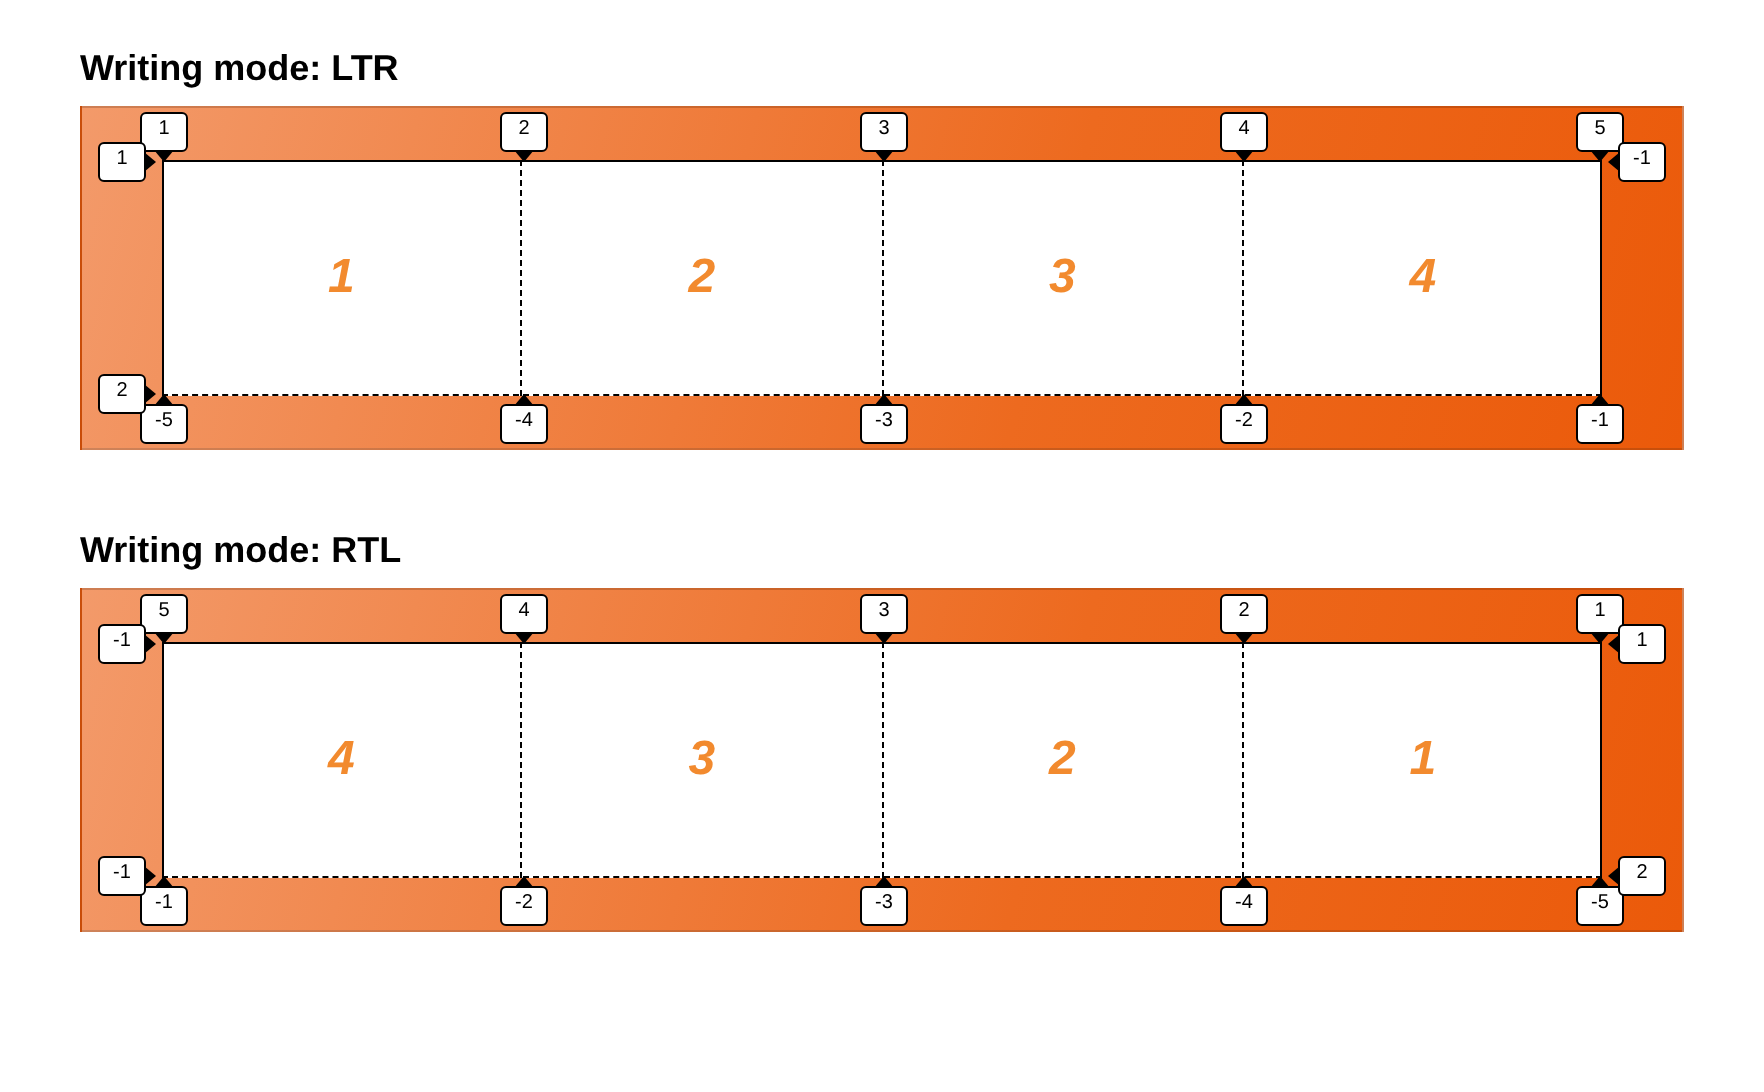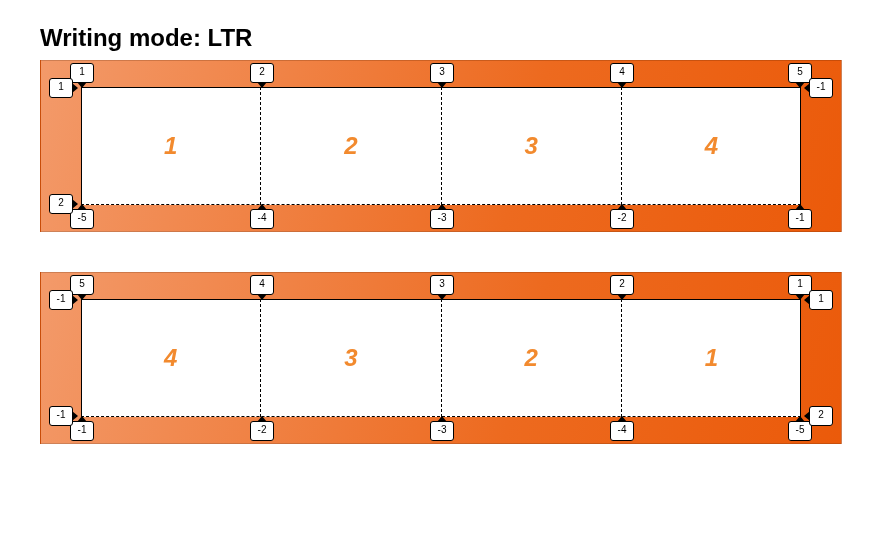--- a/index.html
+++ b/index.html
@@ -5,21 +5,21 @@
   body {
     margin: 0;
     padding: 20px 40px;
     font-family: Arial, Helvetica, sans-serif;
     background: #fff;
     color: #000;
   }
   h3.title {
     margin: 4px 0 8px 0;
     font-weight: 700;
-    font-size: 24px;
+    font-size: 18px;
   }
   .block { margin-bottom: 40px; }
 
   .grid-wrap {
     position: relative;
     height: 170px;
     background: linear-gradient(105deg, #f39a6a 0%, #ed6a1f 60%, #eb5a0a 100%);
     border: 1px solid rgba(0,0,0,.15);
   }
 
@@ -145,20 +145,21 @@
 
     <div class="tag right" style="left:8px; top:17px">1</div>
     <div class="tag right" style="left:8px; bottom:17px">2</div>
 
     <div class="tag left" style="right:8px; top:17px">-1</div>
 
   </div>
 </div>
 
 <div class="block">
+  <h3 class="title">Writing mode: RTL</h3>
   <div class="grid-wrap">
 
     <div class="cells">
       <div class="cell">4</div>
       <div class="cell">3</div>
       <div class="cell">2</div>
       <div class="cell">1</div>
     </div>
 
     <div class="hline" style="top:26px"></div>

